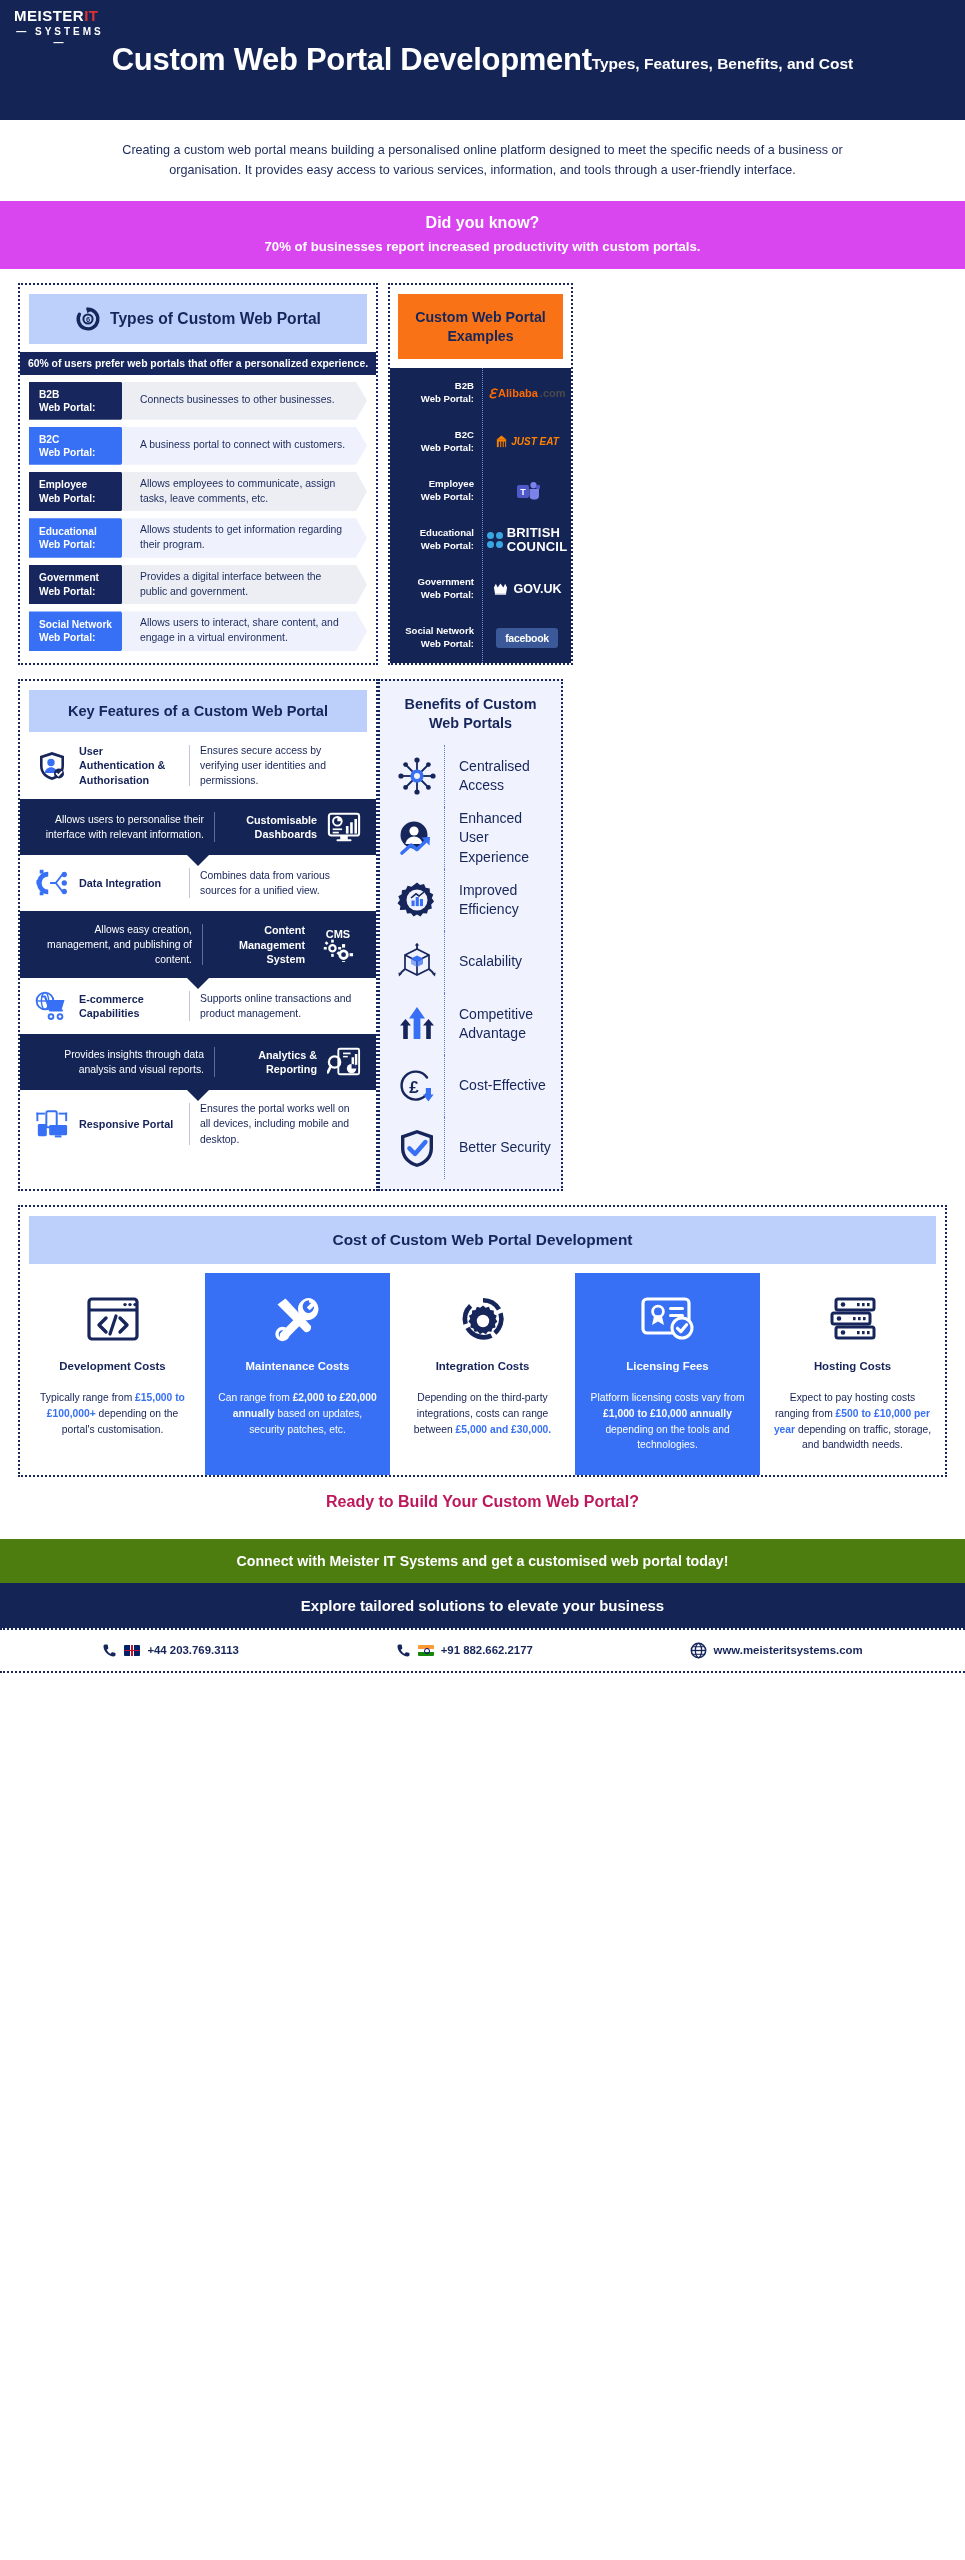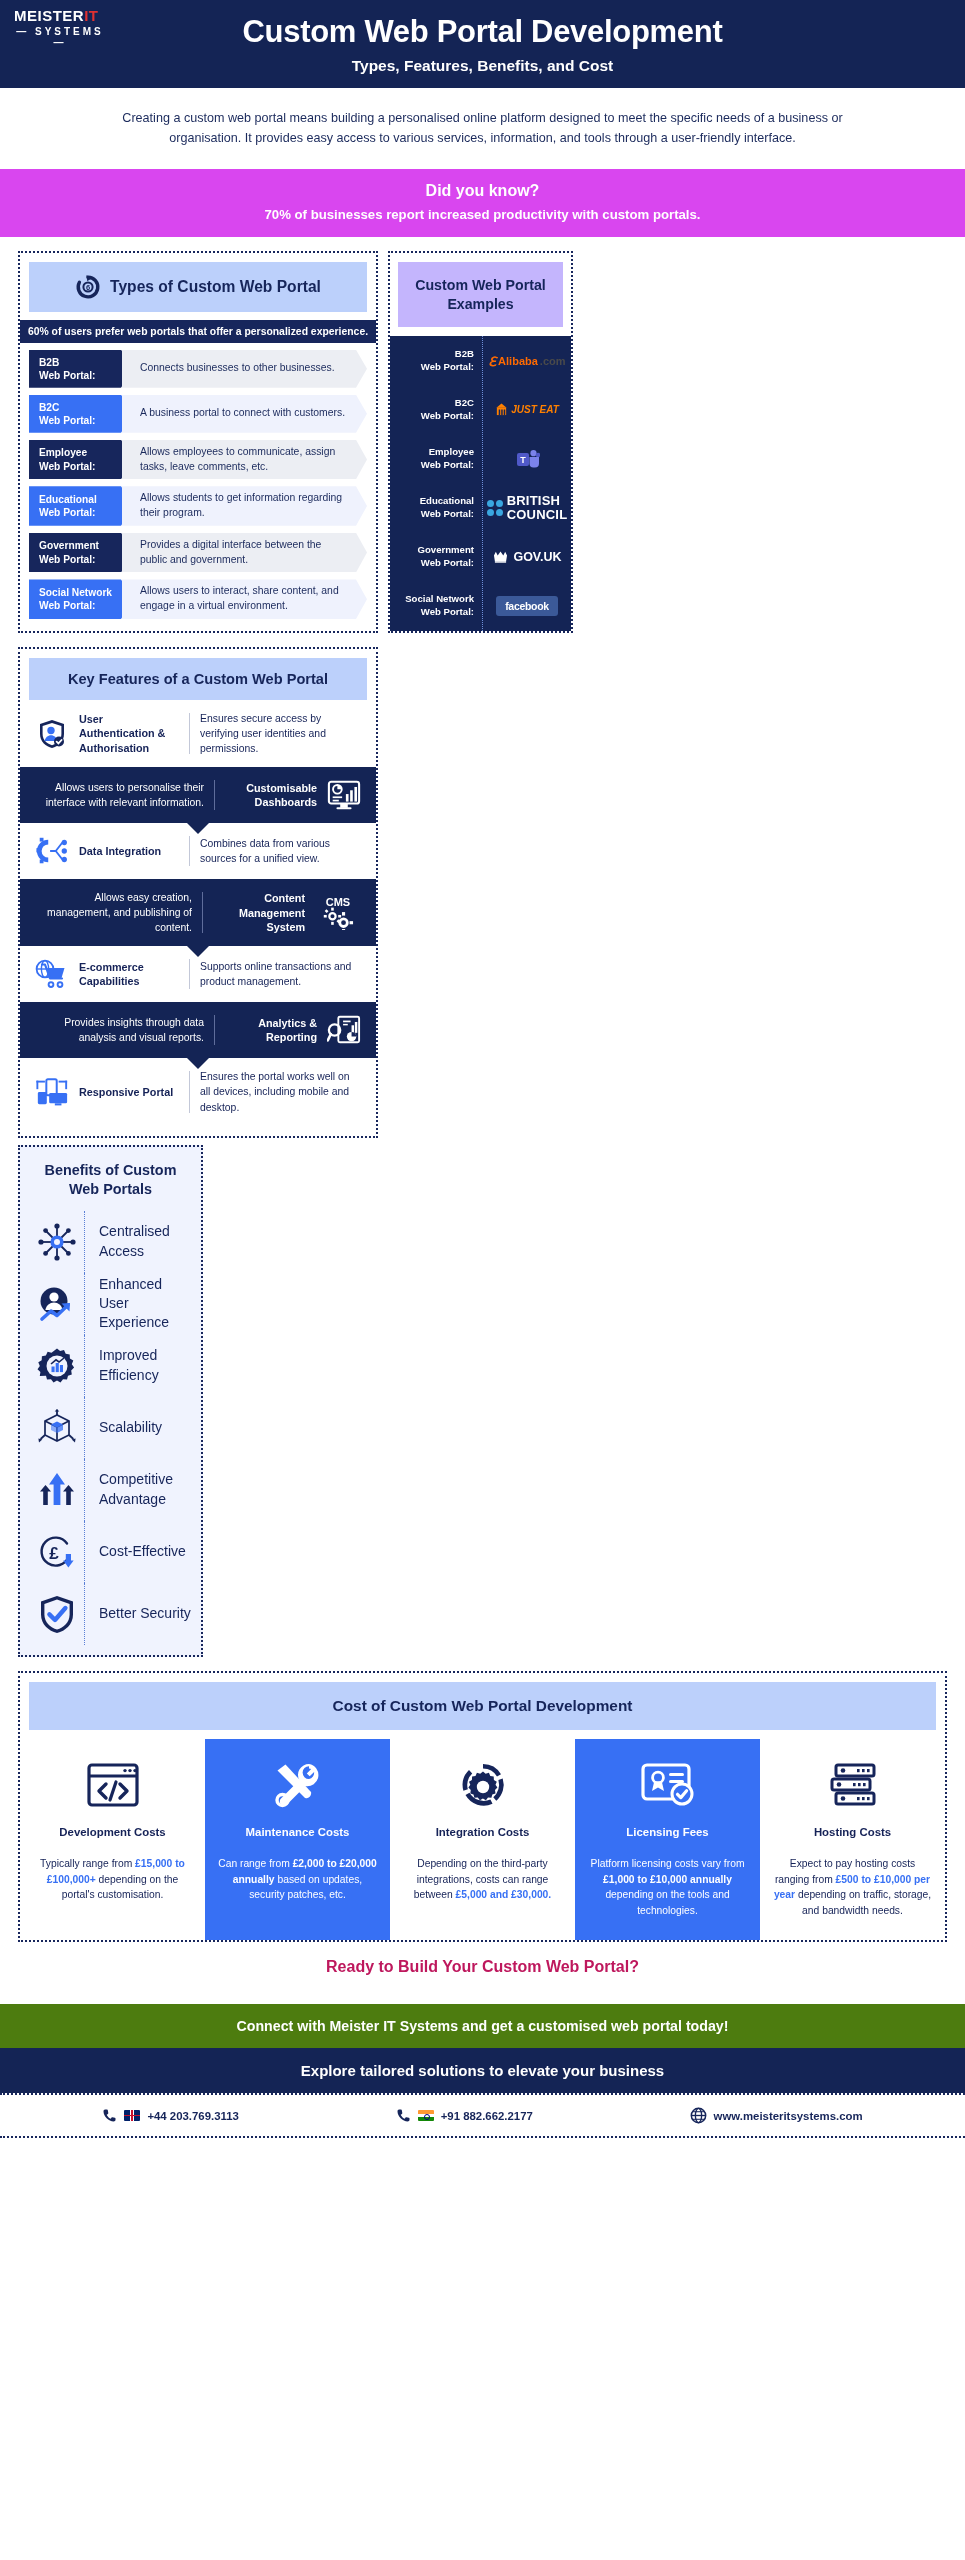--- a/index.html
+++ b/index.html
@@ -8,22 +8,22 @@
     width: 965px; height: 2560px;
     font-family: "Liberation Sans", sans-serif;
     color: #152257;
     overflow: hidden;
     position: relative;
   }
   .page { width: 965px; height: 2560px; position: relative; background:#fff; }
 
   
   .header {
-    background: #142455; height: 88px; position: relative;
-    display: flex; flex-direction: column; align-items: center; justify-content: center;
+    background: #142455; height: 120px; position: relative;
+    display: flex; align-items: center; justify-content: center;
   }
   .logo { position: absolute; left: 14px; top: 8px; width: 92px; }
   .logo-top { font-size: 15px; font-weight: 900; letter-spacing: .5px; color:#fff; line-height: 1; font-family:"Liberation Sans",sans-serif;}
   .logo-top .red { color:#e03131; }
   .logo-bot { font-size: 10px; font-weight: 700; letter-spacing: 3px; color:#fff; margin-top:3px; text-align:center;}
   .h-title { font-size: 31px; font-weight: 700; color:#fff; letter-spacing:-.3px; }
   .h-sub { font-size: 15.5px; font-weight: 700; color:#fff; margin-top: 7px; }
 
   
   .intro { padding: 20px 95px 20px; text-align:center; font-size: 12.6px; line-height: 1.62; color:#1b2a5c; }
@@ -55,21 +55,21 @@
   .type-tag.navy { background:#17265c; }
   .type-tag.blue { background:#3770f4; }
   .type-desc {
     flex:1; font-size:10.4px; line-height:1.42; color:#1b2a5c; display:flex; align-items:center;
     padding: 5px 16px 5px 18px; margin-left:-12px;
     clip-path: polygon(0 0, calc(100% - 11px) 0, 100% 50%, calc(100% - 11px) 100%, 0 100%);
   }
   .type-desc.g1 { background:#eceef3; }
   .type-desc.g2 { background:#eff2fd; }
 
-  .ex-title { background:#c4b5fd; text-align:center; padding:14px 6px; font-size:14.2px; font-weight:800; color:#16255a; line-height:1.32; }
+  .ex-title { background:#f97316; text-align:center; padding:14px 6px; font-size:14.2px; font-weight:800; color:#16255a; line-height:1.32; }
   .ex-body { background:#142455; flex:1; margin:9px -8px -8px; display:flex; }
   .ex-left { width: 92px; display:flex; flex-direction:column; }
   .ex-right { flex:1; display:flex; flex-direction:column; border-left: 1.5px dotted #6f8fd8; }
   .ex-cell { flex:1; display:flex; align-items:center; }
   .ex-label { justify-content:flex-end; text-align:right; color:#fff; font-size:9.6px; font-weight:700; line-height:1.35; padding-right:8px; }
   .ex-logo { justify-content:center; }
 
   
   .lg-alibaba { font-size:11px; font-weight:800; color:#ff6a00; display:flex; align-items:center; gap:2px; }
   .lg-alibaba .dotcom { color:#4a4a4a; font-weight:600; }
@@ -77,21 +77,21 @@
   .lg-justeat { font-size:10px; font-weight:800; font-style:italic; color:#ff8000; display:flex; align-items:center; gap:3px;}
   .lg-teams { width:22px; height:20px; position:relative; }
   .lg-bc { display:flex; align-items:center; gap:4px; }
   .bc-dots { display:grid; grid-template-columns:7px 7px; grid-template-rows:7px 7px; gap:2px; }
   .bc-dots i { display:block; width:7px; height:7px; border-radius:50%; background:#3aa7e0; }
   .bc-txt { color:#fff; font-size:13px; font-weight:700; line-height:1.05; letter-spacing:.2px; }
   .lg-gov { display:flex; align-items:center; gap:4px; color:#fff; font-size:12.5px; font-weight:800; }
   .lg-fb { background:#3b5998; color:#fff; font-size:10.5px; font-weight:800; padding:4px 9px; border-radius:3px; letter-spacing:-.3px;}
 
   
-  .row2 { display:flex; gap:7px; padding: 14px 18px 0; align-items:stretch;flex-direction:column; }
+  .row2 { display:flex; gap:0; padding: 14px 18px 0; align-items:stretch; }
   .features-panel { width: 360px; padding: 9px 9px 10px; display:flex; flex-direction:column; }
   .benefits-panel { width: 185px; background:#f0f3fe; padding: 14px 10px 10px; }
 
   .feat-head { background:#bcd0fb; text-align:center; padding:13px 6px; font-size:14.6px; font-weight:800; color:#16255a; }
 
   .feat-row { display:flex; align-items:center; gap:10px; padding:11px 6px; position:relative; min-height:56px; }
   .feat-row.white { background:#fff; }
   .feat-row.navy  { background:#142455; margin:0 -9px; padding:11px 15px; }
   .feat-row.navy + .feat-row.white, .feat-row.white + .feat-row.navy { }
   .notch { position:absolute; left:50%; top:0; transform:translateX(-50%); width:0; height:0;

